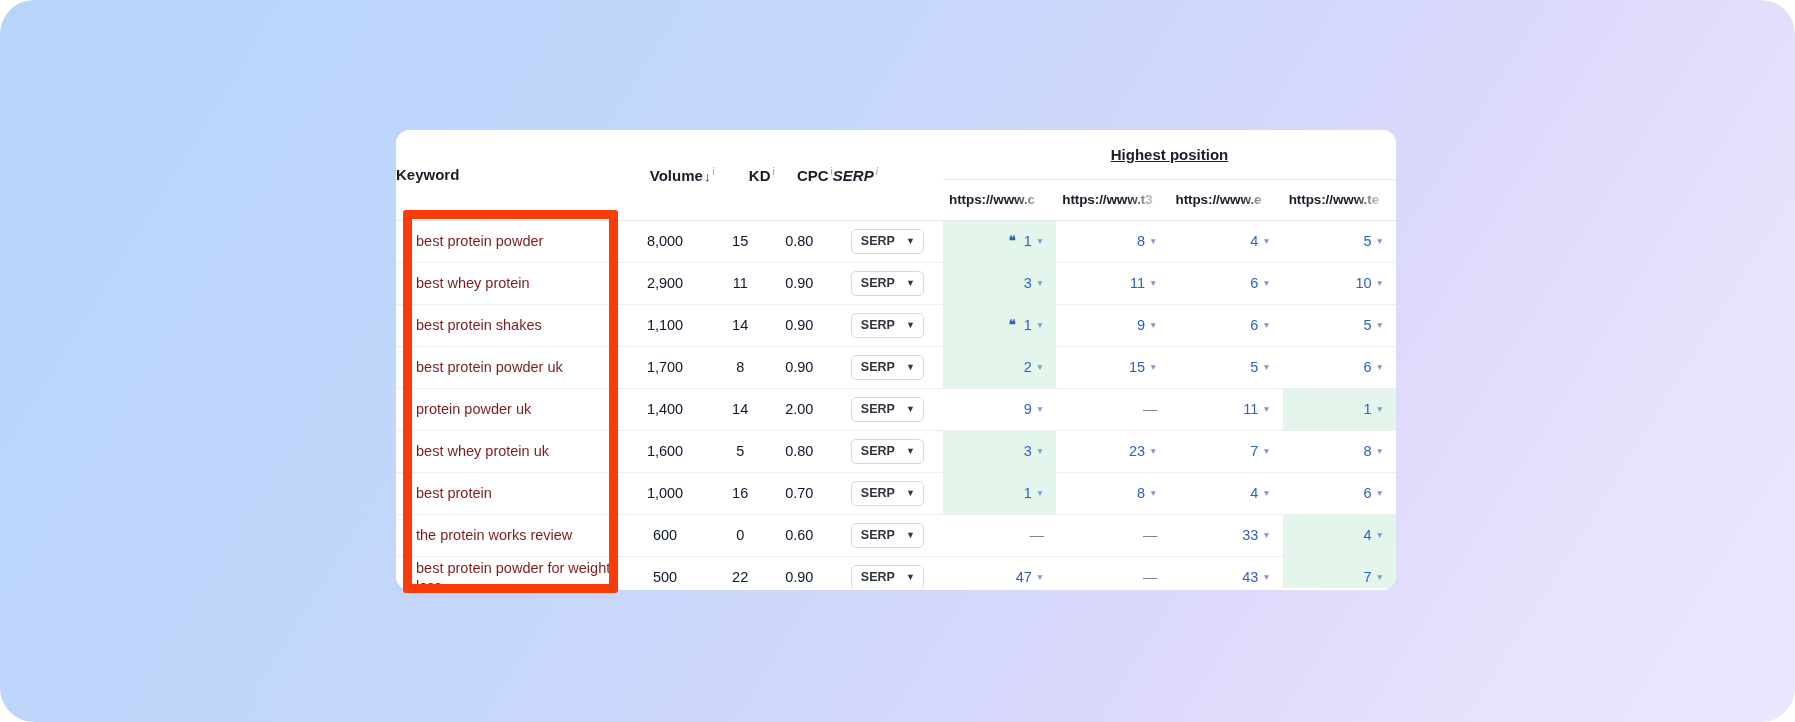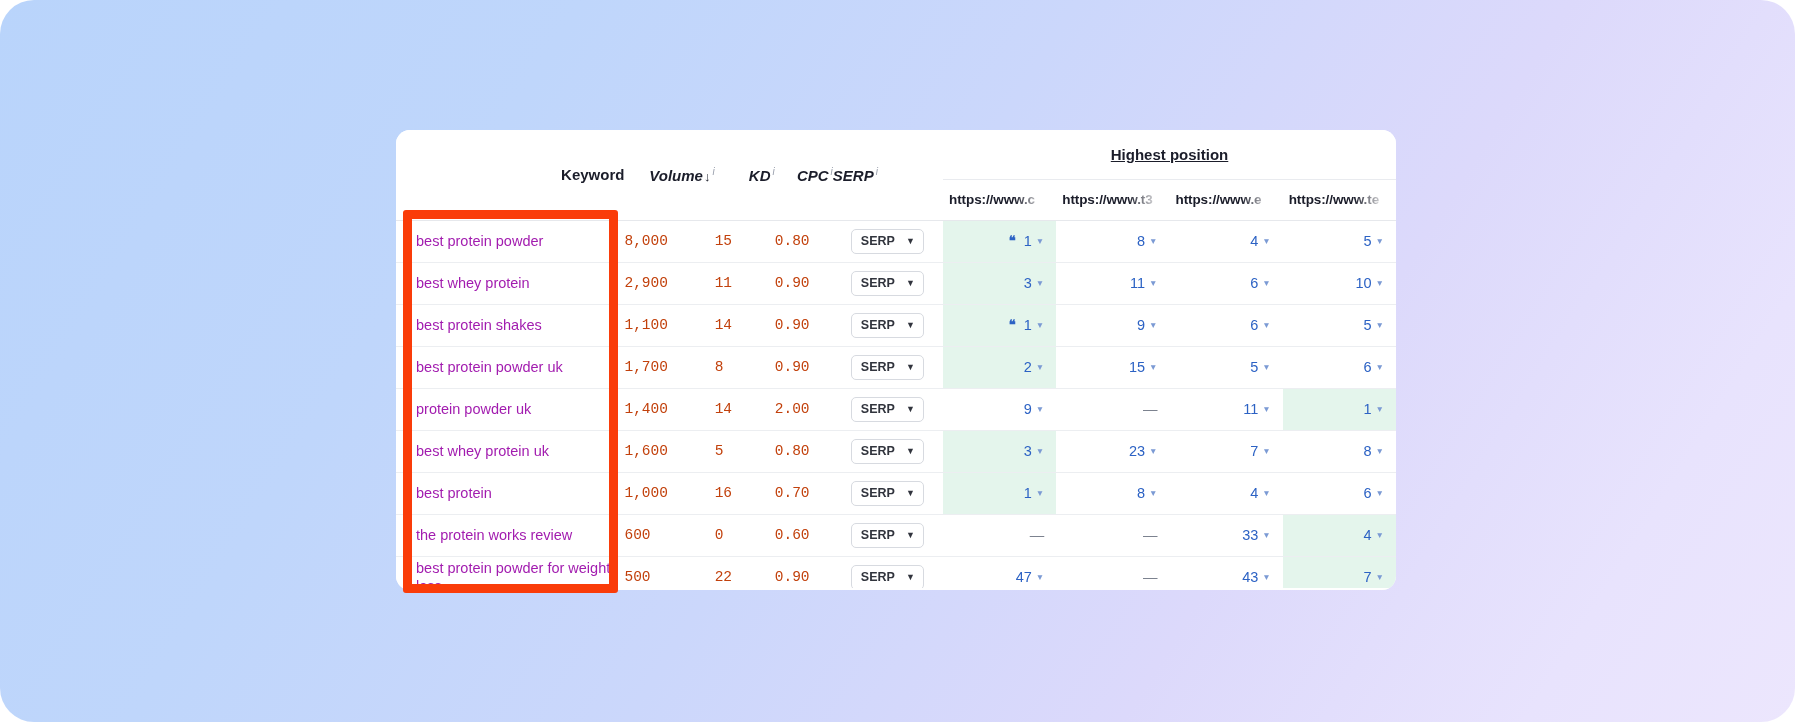--- a/index.html
+++ b/index.html
@@ -55,22 +55,22 @@
   thead tr.hdr-main th {
     height: 49px;
     vertical-align: middle;
     font-size: 15px;
     font-weight: bold;
     color: #1b1d2a;
     padding: 0;
     background: #ffffff;
   }
 
-  th.h-kw    { text-align: right;  padding-left: 20px; margin-top: 48px; }
-  th.h-num   { text-align: right; padding-right: 9px; white-space: nowrap; font-style: italic; }
+  th.h-kw    { text-align: left;  padding-left: 20px; margin-top: 48px; }
+  th.h-num   { text-align: right; padding-right: 9px; white-space: nowrap; }
   th.h-serp  { text-align: left;  padding-left: 18px; white-space: nowrap; font-style: italic; }
   th.h-hp    { text-align: center;  padding-left: 12px; font-weight: bold; text-decoration: underline; }
 
   .info-i {
     font-size: 10px;
     font-weight: normal;
     color: #9aa0ad;
     vertical-align: super;
     margin-left: 2px;
   }
@@ -124,35 +124,34 @@
     background: #ffffff;
   }
   tbody tr:first-child td { border-top: 1px solid #e6e8ec; }
 
   td.kw-cell {
     text-align: left;
     padding-left: 20px;
     padding-right: 10px;
   }
   .kw-link {
-    color: #a21caf;
+    color: #7f1d1d;
     font-size: 14.5px;
     line-height: 18px;
     text-decoration: none;
     display: block;
     cursor: pointer;
   }
 
   td.num-cell {
-    text-align: left;
+    text-align: center;
     padding-right: 9px;
-    color: #c2410c;
+    color: #0f172a;
     font-size: 14.5px;
     white-space: nowrap;
-    font-family: Liberation Mono, monospace;
   }
 
   td.serp-cell {
     text-align: left;
     padding-left: 18px;
   }
   .serp-btn {
     display: inline-flex;
     align-items: center;
     gap: 11px;

